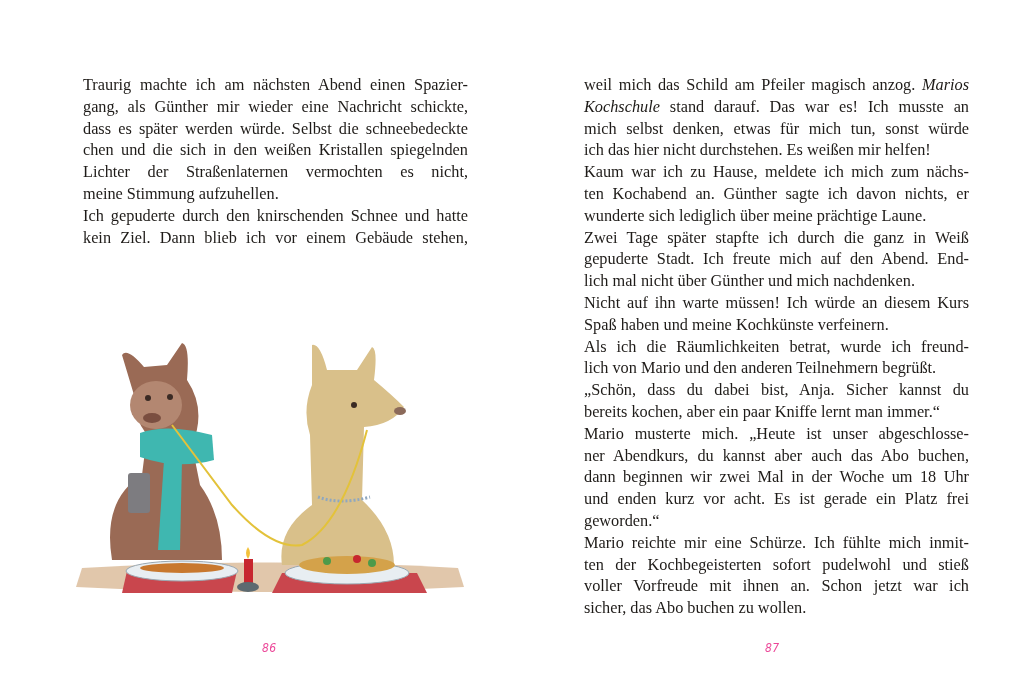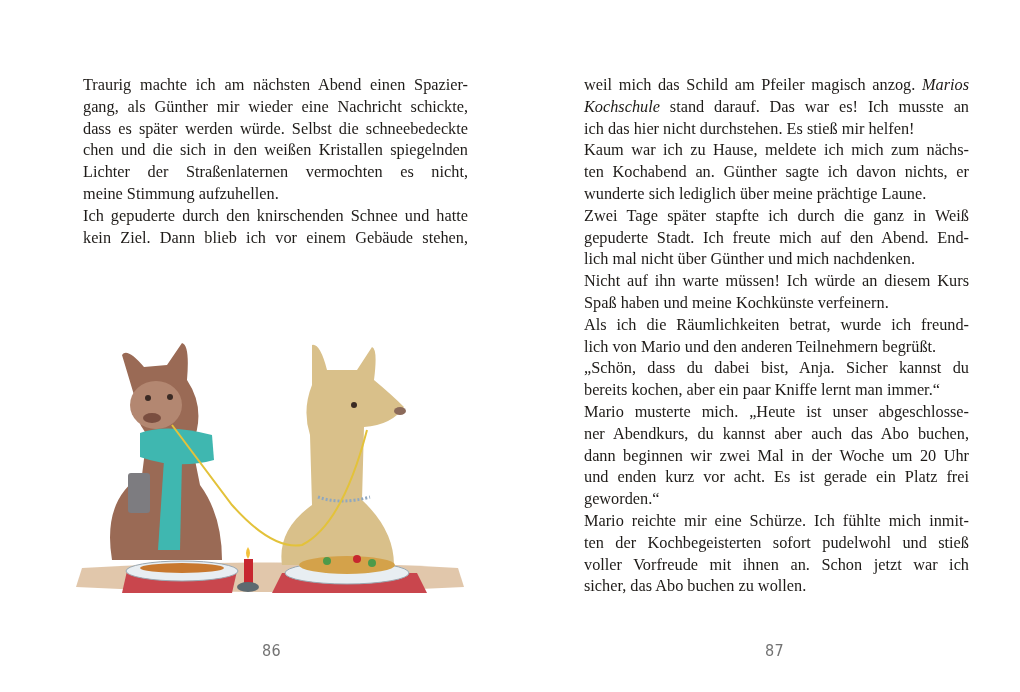--- a/index.html
+++ b/index.html
@@ -6,21 +6,21 @@
   body { width:1020px; height:692px; position:relative; overflow:hidden; font-family:"DejaVu Serif", serif; color:#1e1b18; }
   .page { position:absolute; top:0; height:692px; width:510px; }
   .page.left { left:0;padding-left:32px; }
   .page.right { left:530px; }
   .text-block { position:absolute; font-family:"Liberation Serif", serif; font-size:16.3px; line-height:21.8px; text-align:justify; }
   .left .text-block { left:83px; top:74px; width:385px; }
   .right .text-block { left:54px; top:74px; width:385px; }
   .line { display:block; white-space:nowrap; text-align-last:justify; text-align:justify; }
   .line.last { text-align-last:left; }
   .it { font-style:italic; }
-  .page-number { position:absolute; top:641px; font-family:"DejaVu Sans Condensed","DejaVu Sans", sans-serif; font-size:16px; color:#737373; letter-spacing:0.3px; }
+  .page-number { position:absolute; top:641px; font-family:"DejaVu Sans Condensed","DejaVu Sans", sans-serif; font-size:12px; color:#ec4899; letter-spacing:0.3px;font-style:italic; }
   .left .page-number { left:262px; }
   .right .page-number { left:235px; }
   .illustration { position:absolute; left:72px; top:325px; width:396px; height:285px; }
 </style>
 </head>
 <body>
 
 <div class="page left">
   <div class="text-block">
     <span class="line">Traurig machte ich am nächsten Abend einen Spazier-</span>
@@ -73,36 +73,37 @@
     <ellipse cx="176" cy="262" rx="11" ry="5" fill="#5d6a70"></ellipse>
   </svg>
 
   <div class="page-number">86</div>
 </div>
 
 <div class="page right">
   <div class="text-block">
     <span class="line"><span>weil mich das Schild am Pfeiler magisch anzog. </span><span class="it">Marios</span></span>
     <span class="line"><span class="it">Kochschule</span><span> stand darauf. Das war es! Ich musste an</span></span>
-    <span class="line last">ich das hier nicht durchstehen. Es stieß mir helfen!</span>
+    <span class="line">mich selbst denken, etwas für mich tun, sonst würde</span>
+    <span class="line last">ich das hier nicht durchstehen. Es weißen mir helfen!</span>
     <span class="line">Kaum war ich zu Hause, meldete ich mich zum nächs-</span>
     <span class="line">ten Kochabend an. Günther sagte ich davon nichts, er</span>
     <span class="line last">wunderte sich lediglich über meine prächtige Laune.</span>
     <span class="line">Zwei Tage später stapfte ich durch die ganz in Weiß</span>
     <span class="line">gepuderte Stadt. Ich freute mich auf den Abend. End-</span>
     <span class="line last">lich mal nicht über Günther und mich nachdenken.</span>
     <span class="line">Nicht auf ihn warte müssen! Ich würde an diesem Kurs</span>
     <span class="line last">Spaß haben und meine Kochkünste verfeinern.</span>
     <span class="line">Als ich die Räumlichkeiten betrat, wurde ich freund-</span>
     <span class="line last">lich von Mario und den anderen Teilnehmern begrüßt.</span>
     <span class="line">„Schön, dass du dabei bist, Anja. Sicher kannst du</span>
     <span class="line last">bereits kochen, aber ein paar Kniffe lernt man immer.“</span>
     <span class="line">Mario musterte mich. „Heute ist unser abgeschlosse-</span>
     <span class="line">ner Abendkurs, du kannst aber auch das Abo buchen,</span>
-    <span class="line">dann beginnen wir zwei Mal in der Woche um 20 Uhr</span>
+    <span class="line">dann beginnen wir zwei Mal in der Woche um 18 Uhr</span>
     <span class="line">und enden kurz vor acht. Es ist gerade ein Platz frei</span>
     <span class="line last">geworden.“</span>
     <span class="line">Mario reichte mir eine Schürze. Ich fühlte mich inmit-</span>
     <span class="line">ten der Kochbegeisterten sofort pudelwohl und stieß</span>
     <span class="line">voller Vorfreude mit ihnen an. Schon jetzt war ich</span>
     <span class="line last">sicher, das Abo buchen zu wollen.</span>
   </div>
   <div class="page-number">87</div>
 </div>
 

